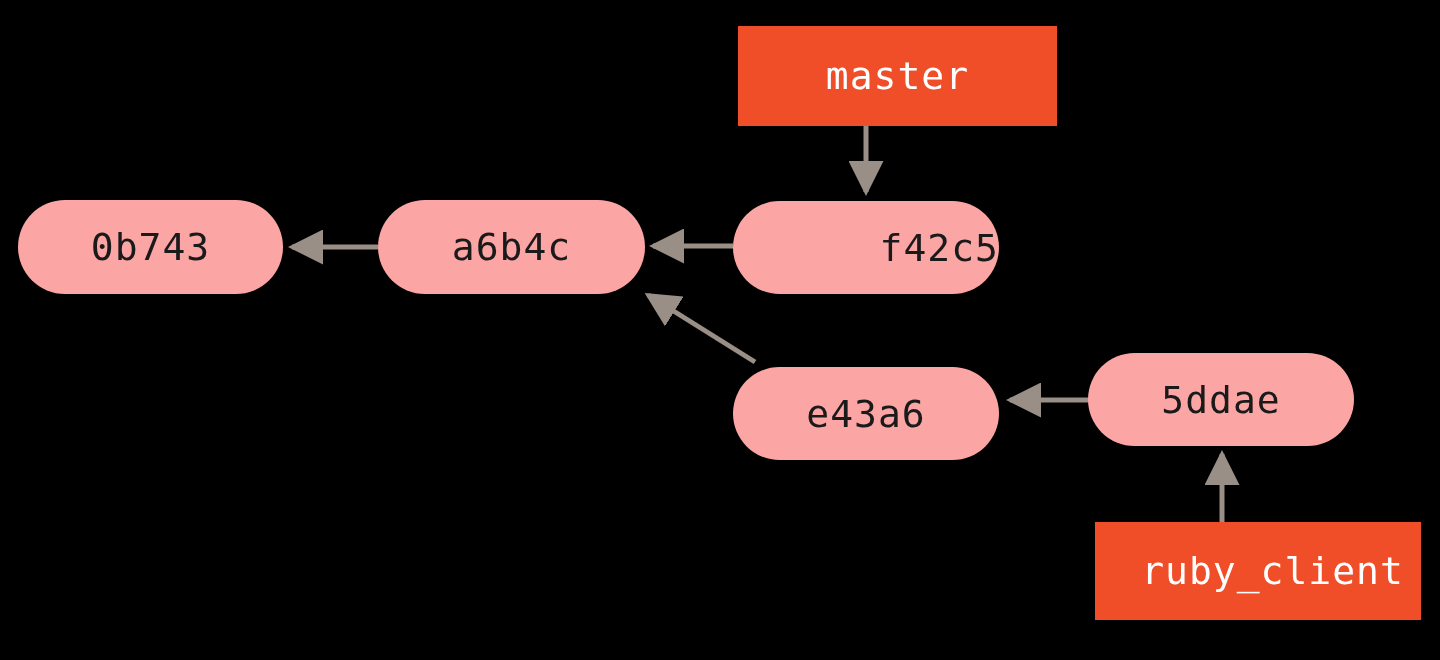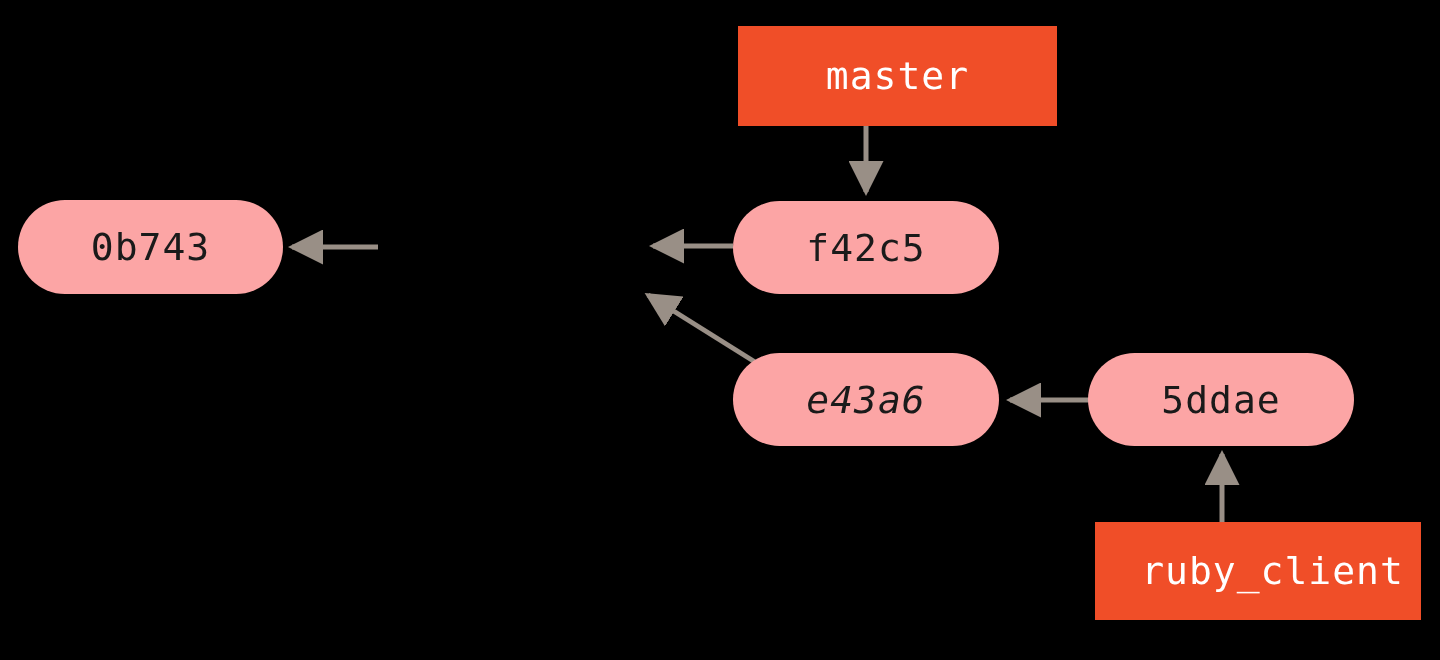--- a/index.html
+++ b/index.html
@@ -79,26 +79,29 @@
   </svg>
 
   <div class="branch-label" style="left:738px; top:26px; width:319px; height:100px;">
     <span>master</span>
   </div>
 
   <div class="commit-node" style="left:18px; top:200px; width:265px; height:94px;">
     <span>0b743</span>
   </div>
 
+  <div class="commit-node" style="left:378px; top:200px; width:267px; height:94px;">
+    <span>a6b4c</span>
+  </div>
 
-  <div class="commit-node" style="left:733px; top:201px; width:266px; height:93px;">
+  <div class="commit-node" style="left:733px; top:201px; width:266px; height:93px;justify-content:flex-end;">
     <span>f42c5</span>
   </div>
 
-  <div class="commit-node" style="left:733px; top:353px; width:266px; height:93px;font-style:italic;">
+  <div class="commit-node" style="left:733px; top:367px; width:266px; height:93px;">
     <span>e43a6</span>
   </div>
 
   <div class="commit-node" style="left:1088px; top:353px; width:266px; height:93px;">
     <span>5ddae</span>
   </div>
 
   <div class="branch-label" style="left:1095px; top:522px; width:326px; height:98px;padding-left:29px;">
     <span>ruby_client</span>
   </div>

